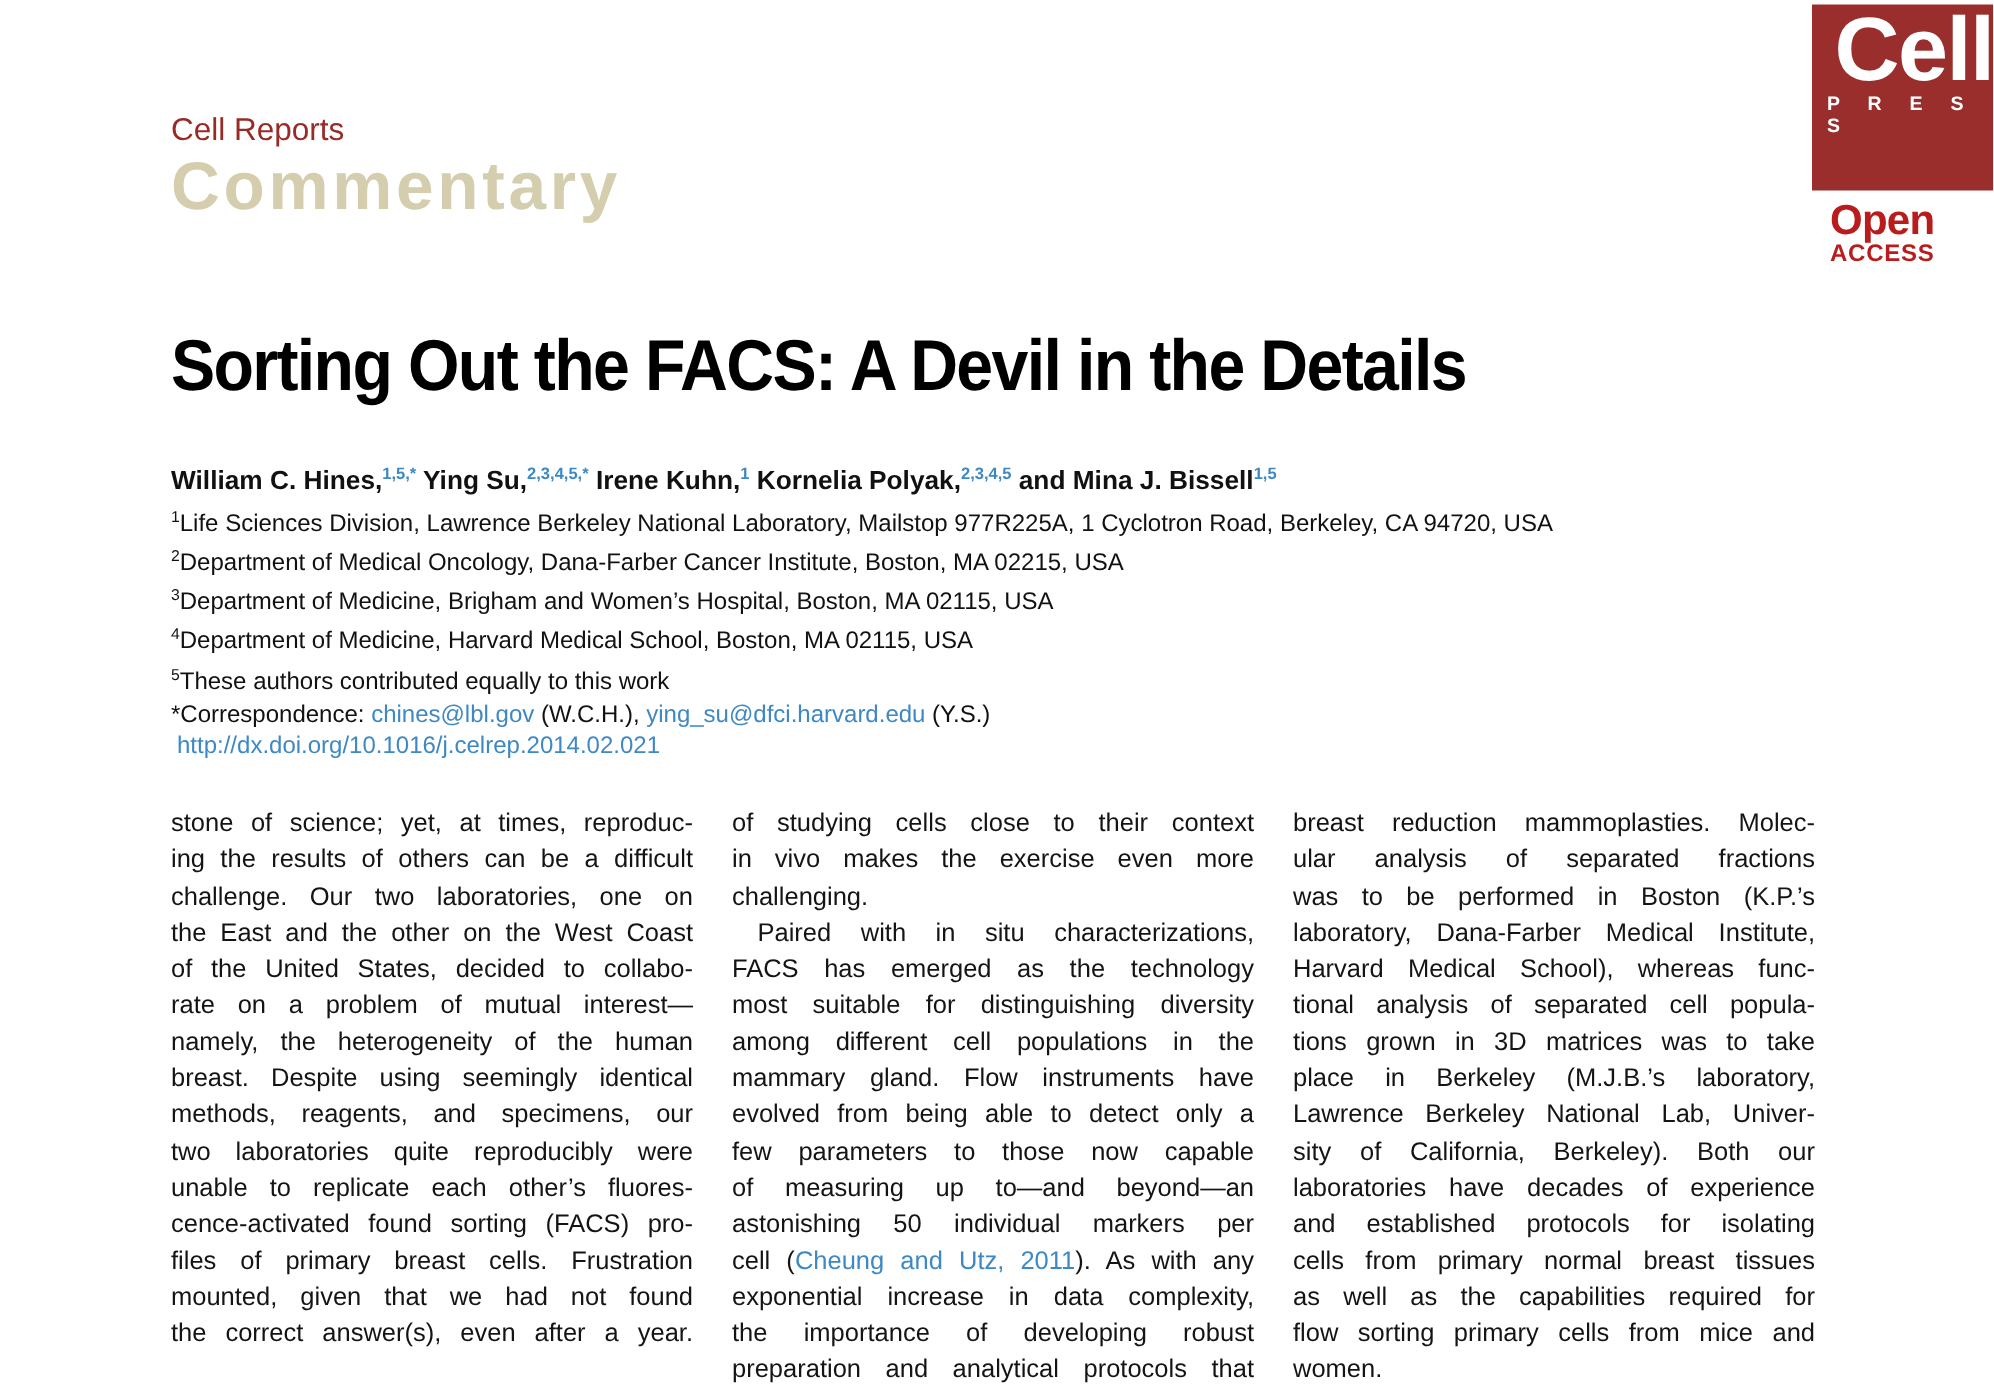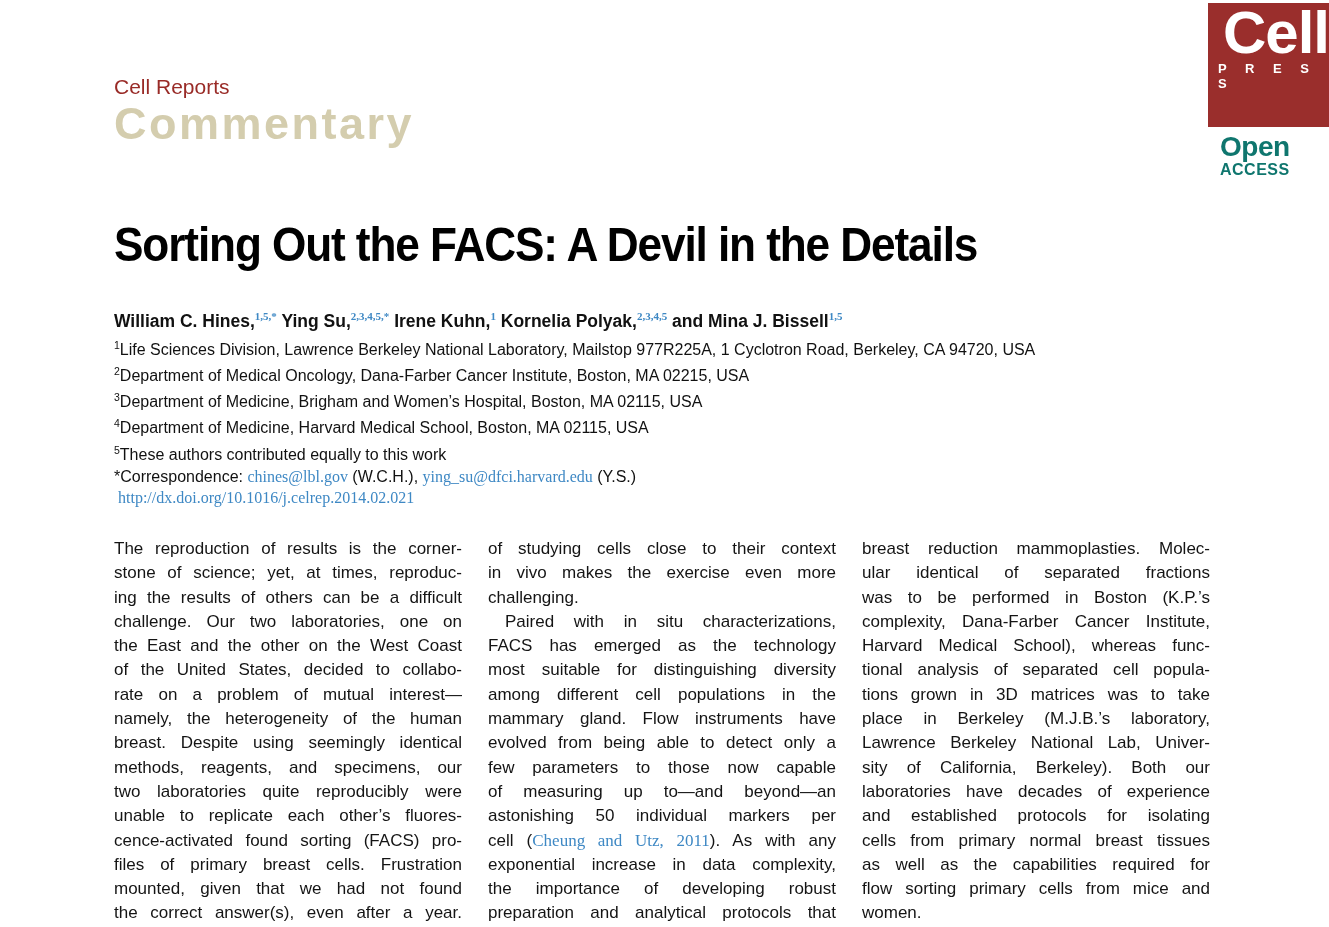--- a/index.html
+++ b/index.html
@@ -12,38 +12,38 @@
     color:#1a1a1a;
   }
   
   .masthead{position:absolute;left:114px;top:58px;}
   .journal{font-size:21px;line-height:24px;color:#992b27;margin-top:17px;}
   .article-type{font-size:45px;line-height:46px;font-weight:bold;color:#d4cdae;letter-spacing:2.5px;margin-top:2px;}
   
   .logo-box{position:absolute;left:1208px;top:3px;width:121px;height:124px;background:#9a2e2c;}
   .logo-cell{position:absolute;left:15px;top:7px;color:#ffffff;font-weight:bold;font-size:60px;line-height:46px;letter-spacing:-1px;}
   .logo-press{position:absolute;left:10px;top:58px;color:#ffffff;font-weight:bold;font-size:13px;letter-spacing:7.5px;}
-  .open-access{position:absolute;left:1220px;top:133px;color:#0f766e;}
+  .open-access{position:absolute;left:1220px;top:133px;color:#b91c1c;}
   .open-word{font-size:28px;line-height:28px;font-weight:bold;letter-spacing:-0.5px;}
   .access-word{font-size:16px;line-height:17px;font-weight:bold;letter-spacing:0.5px;text-align:center;}
   
   .title{
     position:absolute;left:114px;top:217px;
     font-size:48px;font-weight:bold;color:#000;
     letter-spacing:-1.2px;white-space:nowrap;
     transform:scaleX(0.92);transform-origin:left top;
   }
   
   .authors{position:absolute;left:114px;top:310px;font-size:17.5px;font-weight:bold;color:#111;white-space:nowrap;}
   .authors sup{font-size:11px;font-weight:bold;}
   .front{position:absolute;left:114px;top:335px;font-size:16px;color:#111;}
   .front .fline{line-height:21.8px;white-space:nowrap;}
   .front sup{font-size:10.5px;}
   .front .fline.pad{padding-left:4px;}
-  .link{color:#3e88c4;font-family:Liberation Serif, serif;}
+  .link{color:#3e88c4;}
   sup.link{color:#3e88c4;}
   
   .body-cols{position:absolute;left:114px;top:537px;width:1096px;display:flex;gap:26px;}
   .col{width:348px;font-size:17px;color:#141414;}
   .bline{
     line-height:24.3px;height:24.3px;
     text-align:justify;text-align-last:justify;
     text-justify:inter-word;
     overflow:hidden;white-space:nowrap;
   }
@@ -78,21 +78,20 @@
       <div class="fline"><sup>2</sup><span>Department of Medical Oncology, Dana-Farber Cancer Institute, Boston, MA 02215, USA</span></div>
       <div class="fline"><sup>3</sup><span>Department of Medicine, Brigham and Women’s Hospital, Boston, MA 02115, USA</span></div>
       <div class="fline"><sup>4</sup><span>Department of Medicine, Harvard Medical School, Boston, MA 02115, USA</span></div>
       <div class="fline"><sup>5</sup><span>These authors contributed equally to this work</span></div>
       <div class="fline"><span>*Correspondence: </span><span class="link">chines@lbl.gov</span><span> (W.C.H.), </span><span class="link">ying_su@dfci.harvard.edu</span><span> (Y.S.)</span></div>
       <div class="fline pad"><span class="link">http://dx.doi.org/10.1016/j.celrep.2014.02.021</span></div>
     </div>
 
   <div class="body-cols">
     <div class="col">
-        <div class="bline">The reproduction of results is the corner-</div>
         <div class="bline">stone of science; yet, at times, reproduc-</div>
         <div class="bline">ing the results of others can be a difficult</div>
         <div class="bline">challenge. Our two laboratories, one on</div>
         <div class="bline">the East and the other on the West Coast</div>
         <div class="bline">of the United States, decided to collabo-</div>
         <div class="bline">rate on a problem of mutual interest—</div>
         <div class="bline">namely, the heterogeneity of the human</div>
         <div class="bline">breast. Despite using seemingly identical</div>
         <div class="bline">methods, reagents, and specimens, our</div>
         <div class="bline">two laboratories quite reproducibly were</div>
@@ -115,23 +114,23 @@
         <div class="bline">few parameters to those now capable</div>
         <div class="bline">of measuring up to—and beyond—an</div>
         <div class="bline">astonishing 50 individual markers per</div>
         <div class="bline"><span>cell (</span><span class="link">Cheung and Utz, 2011</span><span>). As with any</span></div>
         <div class="bline">exponential increase in data complexity,</div>
         <div class="bline">the importance of developing robust</div>
         <div class="bline">preparation and analytical protocols that</div>
       </div>
     <div class="col">
         <div class="bline">breast reduction mammoplasties. Molec-</div>
-        <div class="bline">ular identical of separated fractions</div>
+        <div class="bline">ular analysis of separated fractions</div>
         <div class="bline">was to be performed in Boston (K.P.’s</div>
-        <div class="bline">complexity, Dana-Farber Cancer Institute,</div>
+        <div class="bline">laboratory, Dana-Farber Medical Institute,</div>
         <div class="bline">Harvard Medical School), whereas func-</div>
         <div class="bline">tional analysis of separated cell popula-</div>
         <div class="bline">tions grown in 3D matrices was to take</div>
         <div class="bline">place in Berkeley (M.J.B.’s laboratory,</div>
         <div class="bline">Lawrence Berkeley National Lab, Univer-</div>
         <div class="bline">sity of California, Berkeley). Both our</div>
         <div class="bline">laboratories have decades of experience</div>
         <div class="bline">and established protocols for isolating</div>
         <div class="bline">cells from primary normal breast tissues</div>
         <div class="bline">as well as the capabilities required for</div>

